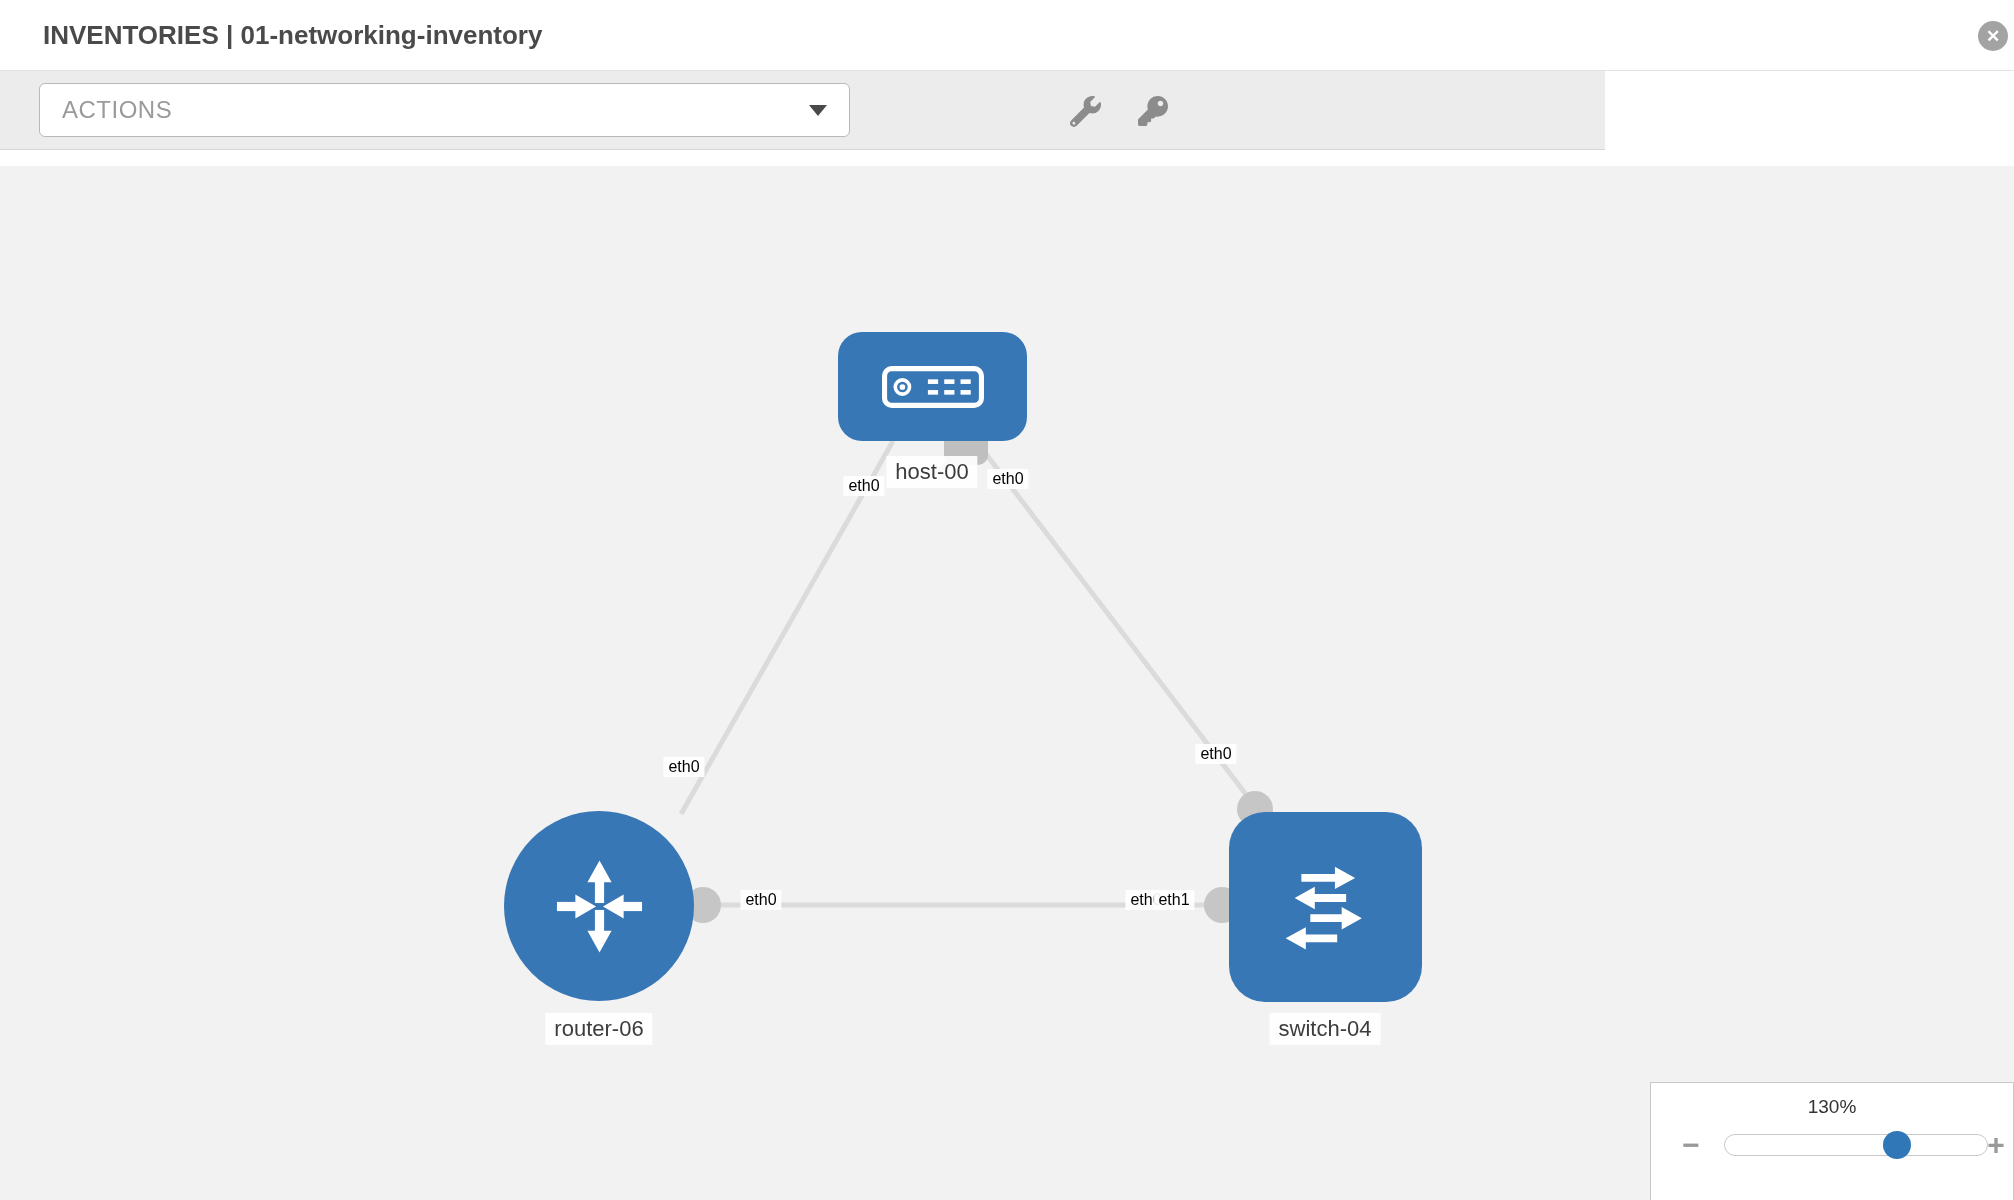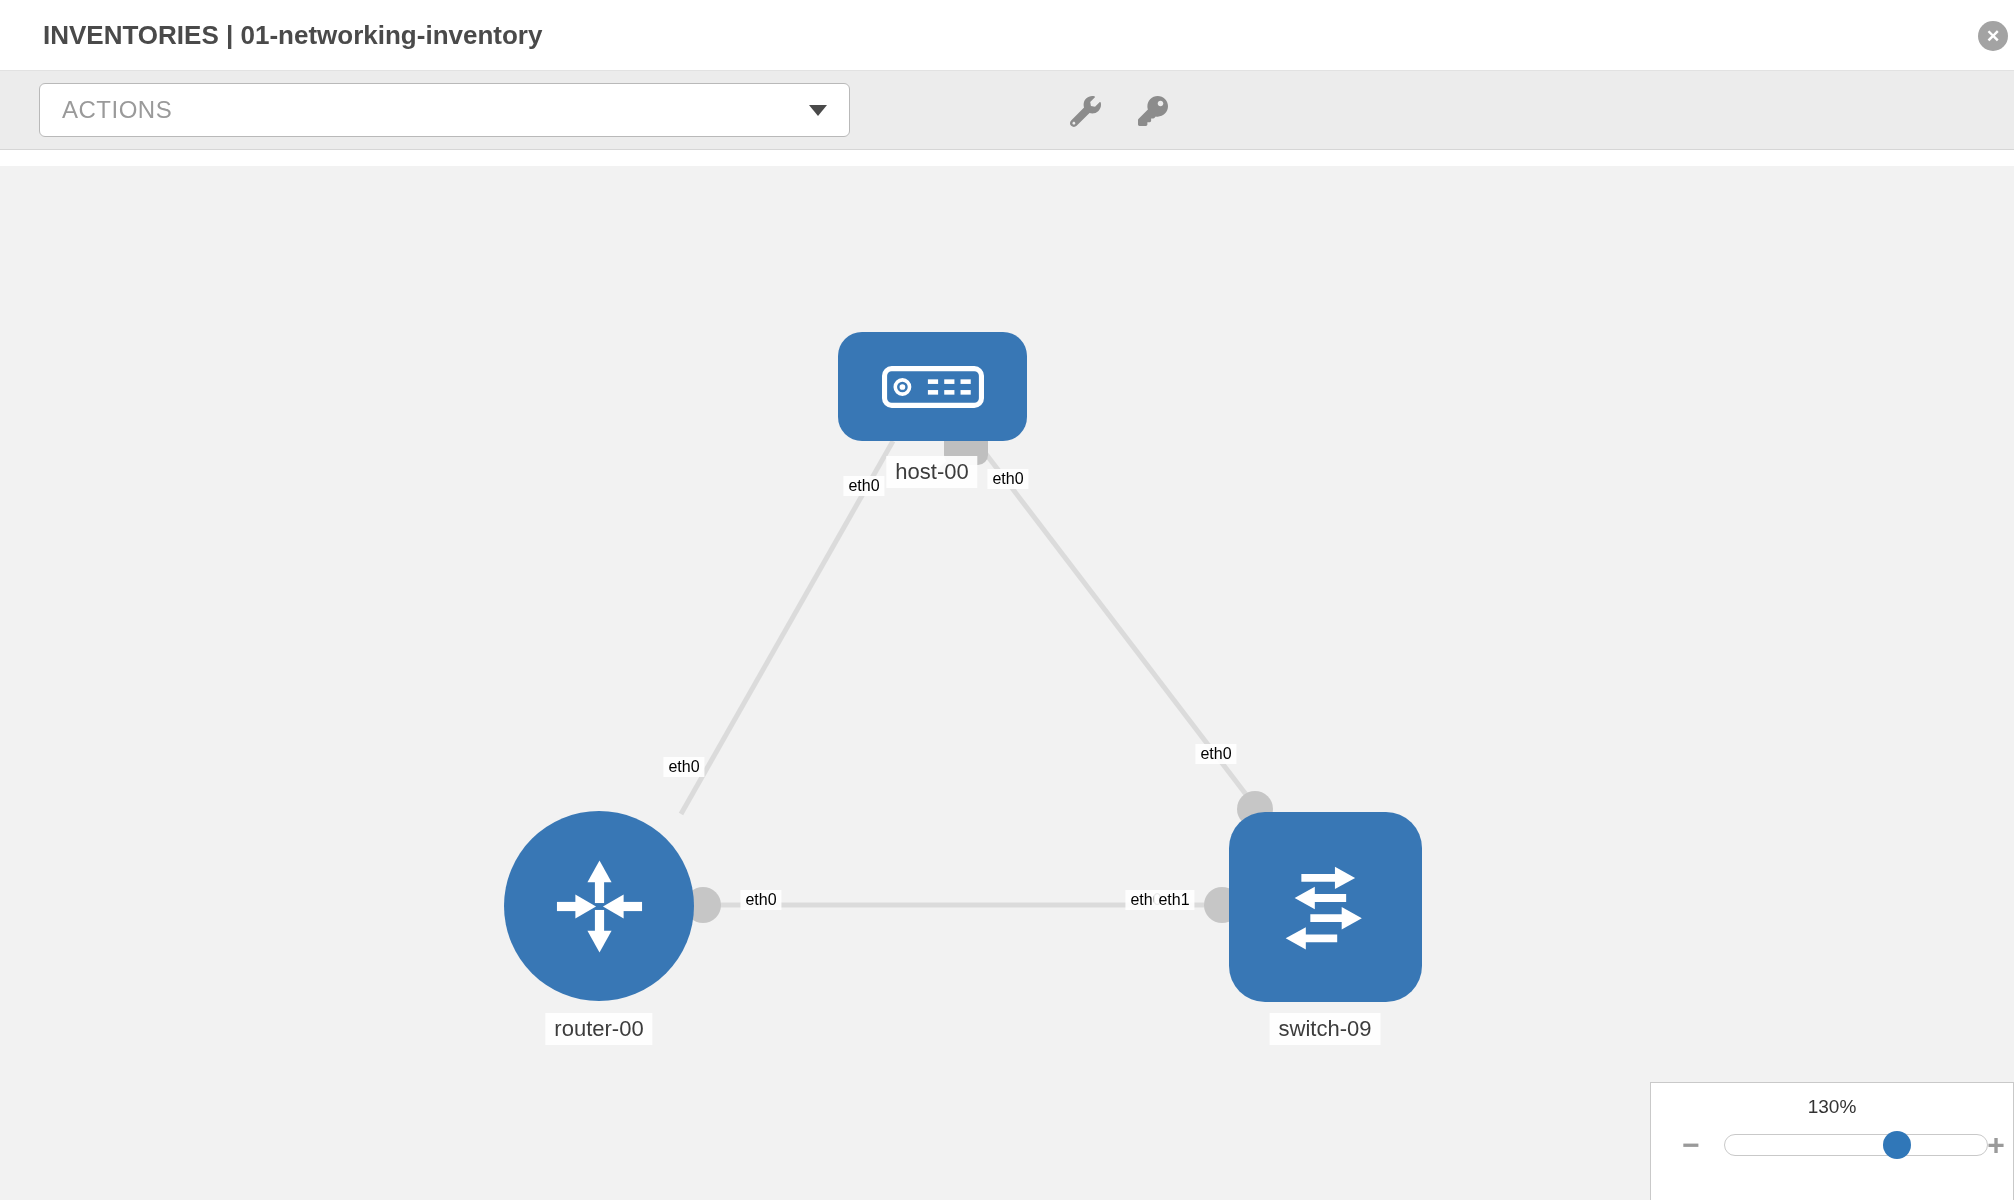--- a/index.html
+++ b/index.html
@@ -11,21 +11,21 @@
   .header { position:absolute; left:0; top:0; width:2014px; height:71px;
     background:#ffffff; border-bottom:1px solid #e2e2e2; }
   .page-title { position:absolute; left:43px; top:50%; transform:translateY(-50%);
     font-size:26px; font-weight:700; color:#4a4a4a; }
   .close-btn { position:absolute; right:6px; top:21px; width:30px; height:30px;
     border:none; background:#a3a3a3; border-radius:50%; cursor:pointer;
     display:flex; align-items:center; justify-content:center; }
   .close-x { color:#ffffff; font-size:17px; font-weight:700; line-height:1; }
 
   
-  .toolbar { position:absolute; left:0; top:71px; width:2014px; height:79px;
+  .toolbar { position:absolute; left:0; top:71px; width:1605px; height:79px;
     background:#ececec; border-bottom:1px solid #d6d6d6; }
   .dropdown { position:absolute; top:12px; height:54px; background:#ffffff;
     border:1px solid #b9b9b9; border-radius:6px; display:flex; align-items:center;
     padding:0 22px; cursor:pointer; }
   .dropdown.actions { left:39px; width:811px; }
   .dropdown.search { left:1202px; width:808px; }
   .dd-label { font-size:24px; color:#9a9a9a; letter-spacing:0.5px; }
   .chevron { margin-left:auto; width:0; height:0;
     border-left:9px solid transparent; border-right:9px solid transparent;
     border-top:11px solid #4a4a4a; }
@@ -154,22 +154,22 @@
       <line class="stroke" x1="68" y1="42" x2="38" y2="42" stroke-width="7"></line>
       <polygon class="fill" points="22,42 40,32 40,52"></polygon>
       <line class="stroke" x1="36" y1="60" x2="66" y2="60" stroke-width="7"></line>
       <polygon class="fill" points="82,60 64,50 64,70"></polygon>
       <line class="stroke" x1="60" y1="78" x2="30" y2="78" stroke-width="7"></line>
       <polygon class="fill" points="14,78 32,68 32,88"></polygon>
     </svg>
   </div>
 
   <div class="node-label" style="left:932px; top:306px;">host-00</div>
-  <div class="node-label" style="left:599px; top:863px;">router-00</div>
-  <div class="node-label" style="left:1325px; top:863px;">switch-09</div>
+  <div class="node-label" style="left:599px; top:863px;">router-06</div>
+  <div class="node-label" style="left:1325px; top:863px;">switch-04</div>
 
   <div class="if-label" style="left:864px;  top:320px;">eth0</div>
   <div class="if-label" style="left:1008px; top:313px;">eth0</div>
   <div class="if-label" style="left:684px;  top:601px;">eth0</div>
   <div class="if-label" style="left:761px;  top:734px;">eth0</div>
   <div class="if-label" style="left:1216px; top:588px;">eth0</div>
   <div class="if-label" style="left:1146px; top:734px;">eth0</div>
   <div class="if-label front" style="left:1174px; top:734px;">eth1</div>
 </div>
 

